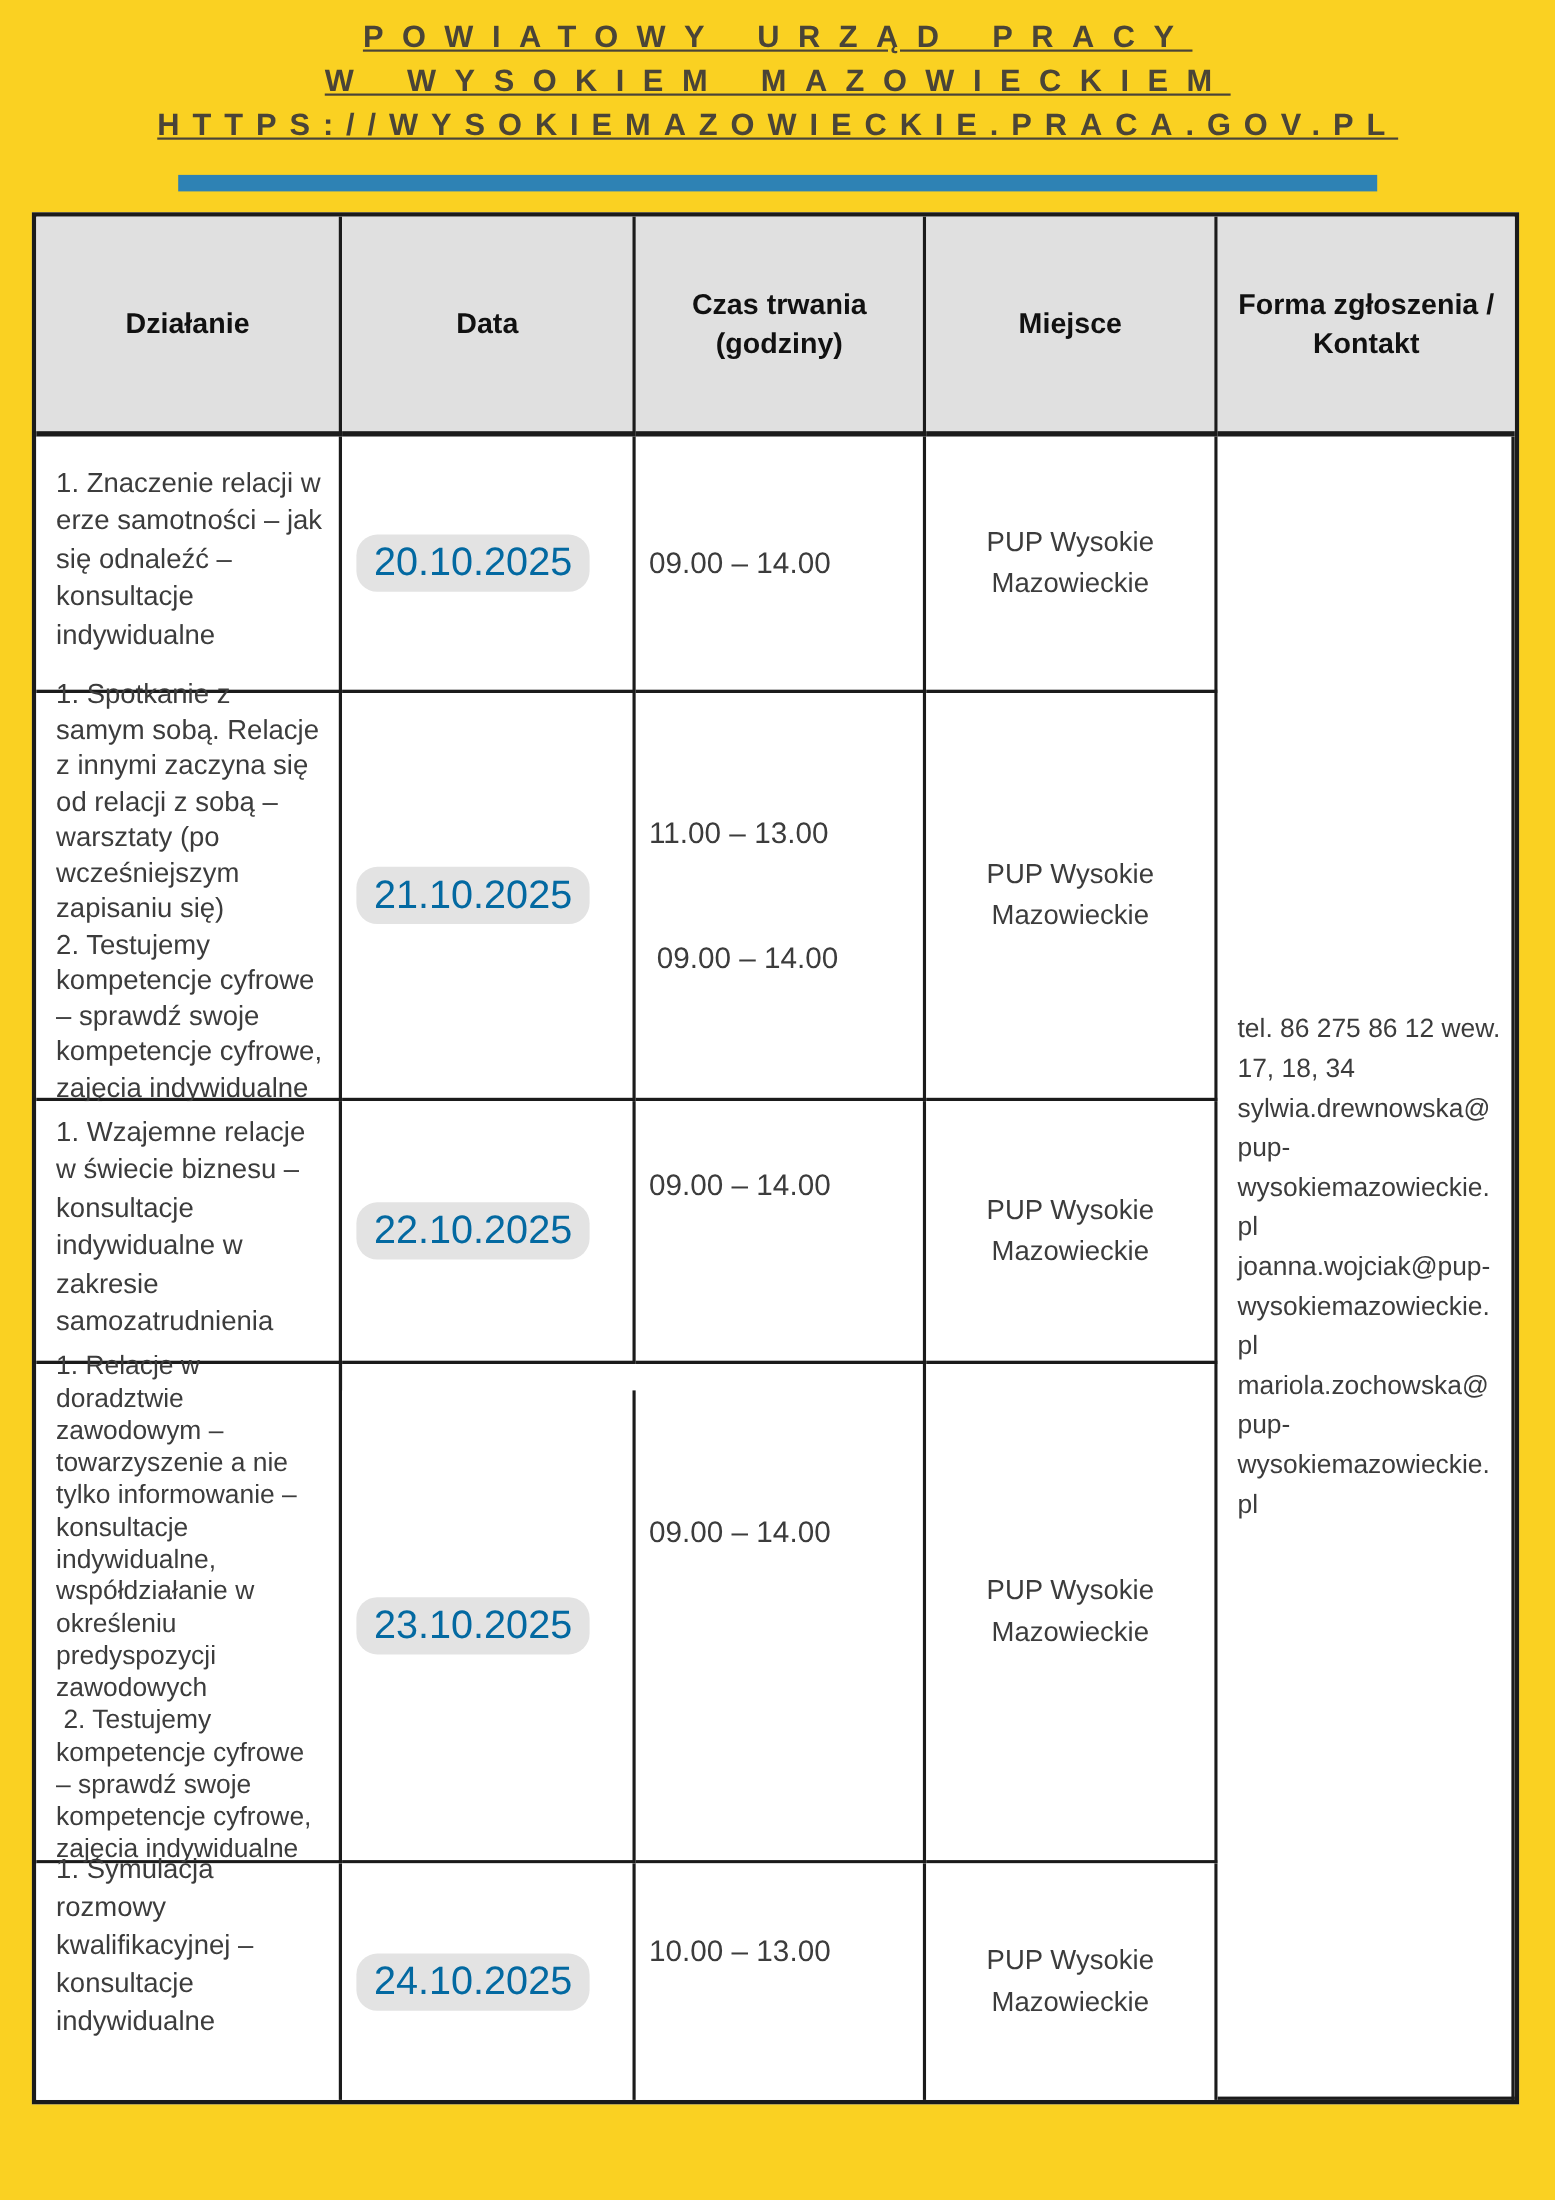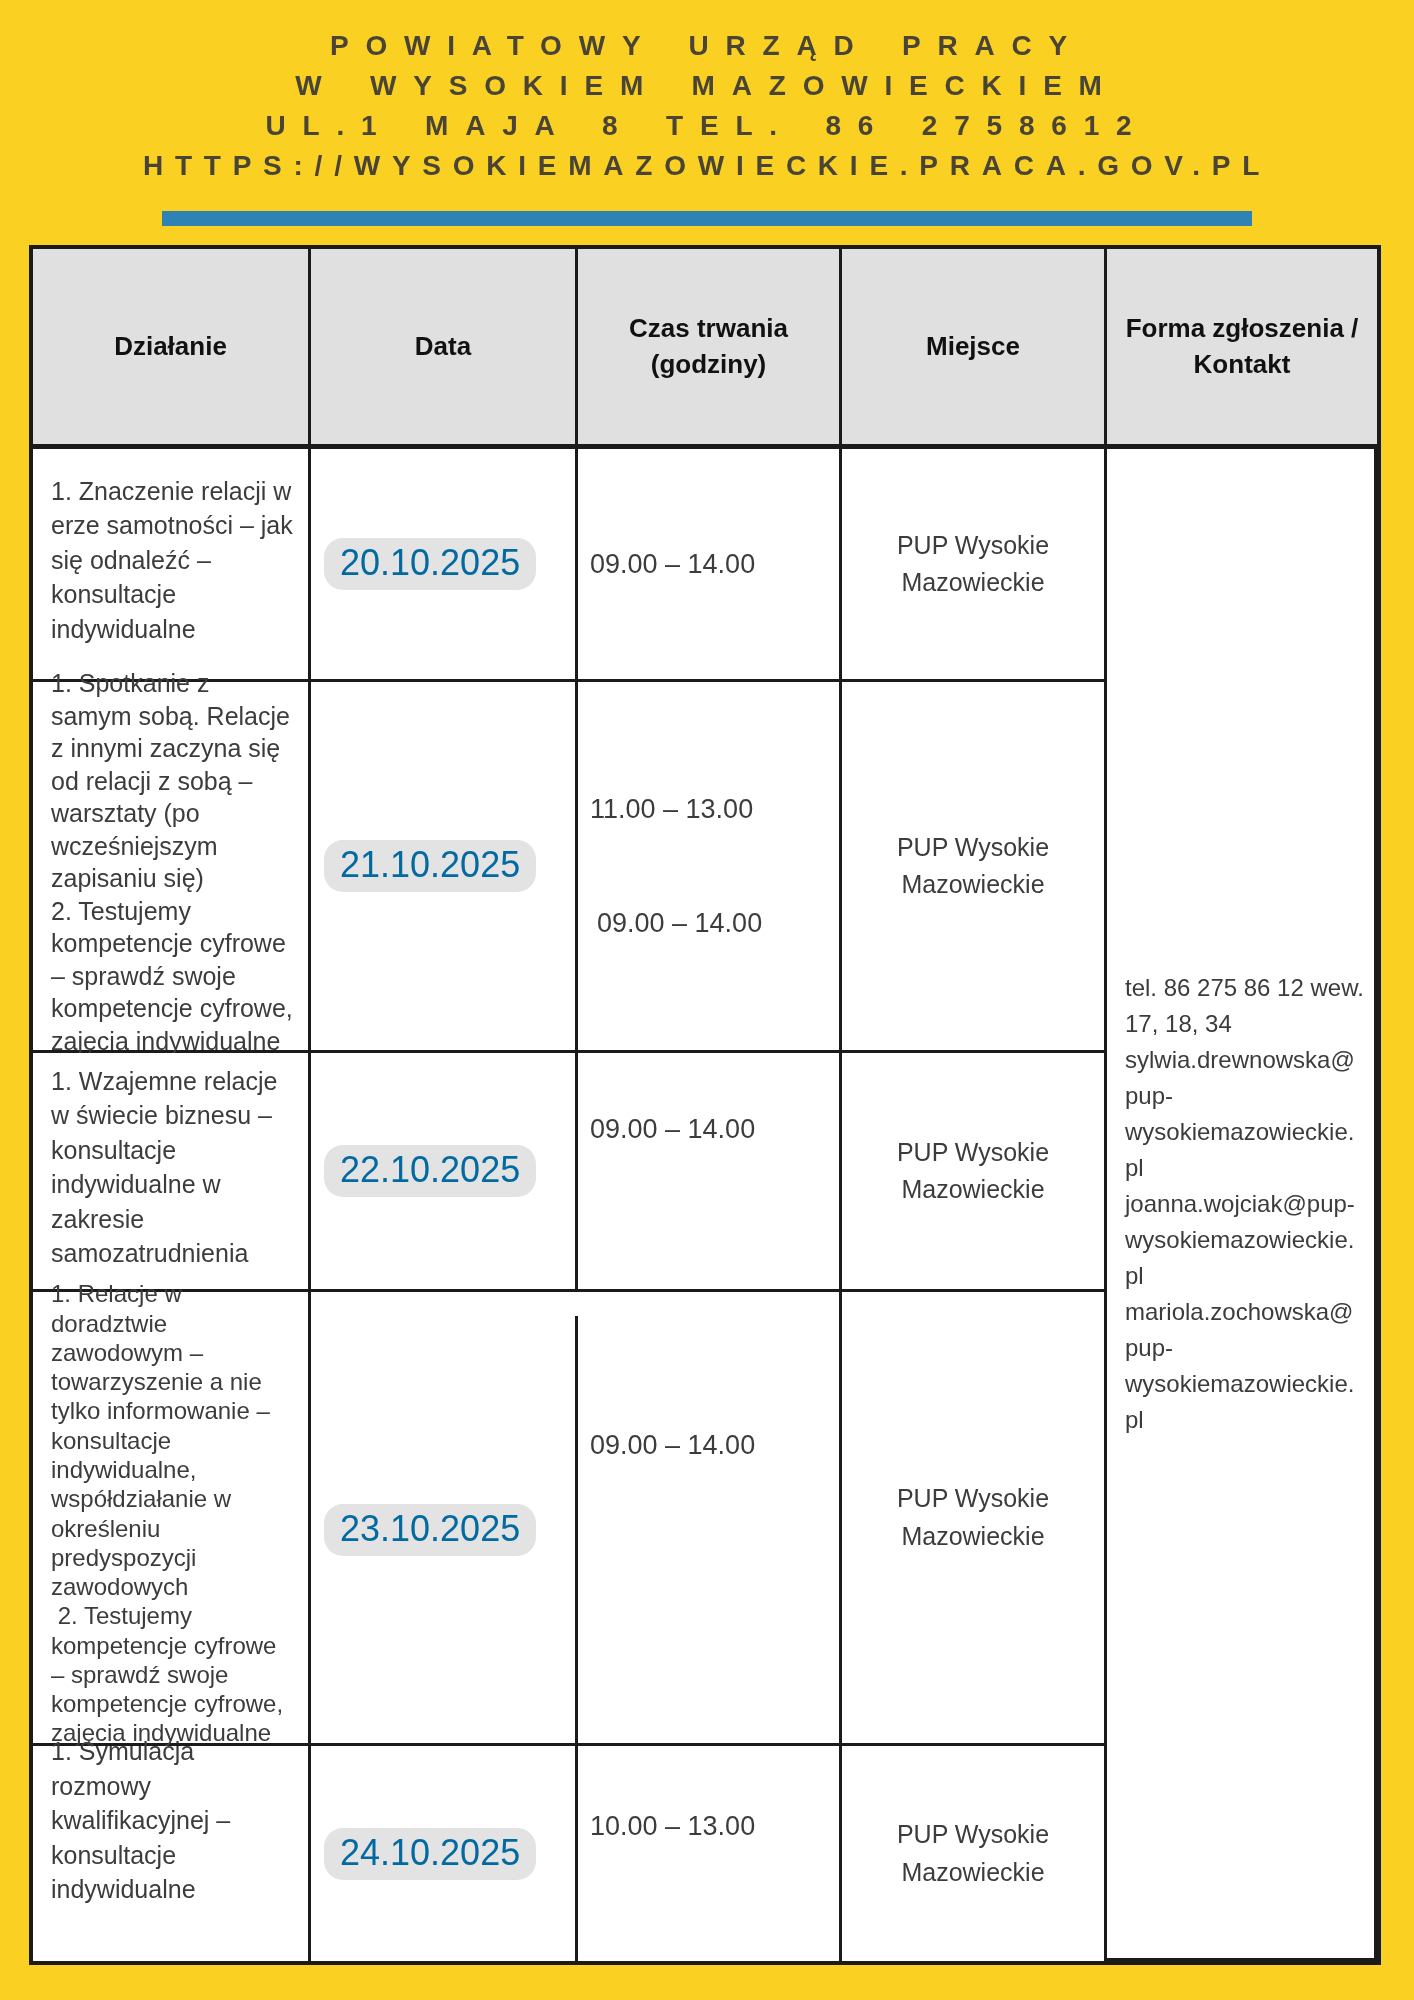--- a/index.html
+++ b/index.html
@@ -6,21 +6,21 @@
   html,body{margin:0;padding:0;}
   body{
     width:1414px;height:2000px;
     background:#FAD122;
     font-family:"Liberation Sans", sans-serif;
     color:#3C3C3C;
     overflow:hidden;
     position:relative;
   }
   
-  .banner{padding-top:26px;text-align:center;color:#4A4437;font-weight:bold;}
+  .banner{padding-top:14px;text-align:center;color:#4A4437;font-weight:bold;text-decoration:underline;}
   .banner .bline{height:40px;line-height:40px;font-size:28px;white-space:nowrap;}
   .ls1{letter-spacing:0.60em;word-spacing:0.25em;}
   .ls2{letter-spacing:0.42em;word-spacing:0.10em;}
   .divider{
     width:1090px;height:15px;margin:25px auto 0;
     background:#2E82B4;
   }
   
   .table{
     margin:19px 0 0 29px;
@@ -82,21 +82,20 @@
     font-size:24px;line-height:1.5;
     overflow-wrap:anywhere;word-break:break-word;
   }
 </style>
 </head>
 <body>
 
 <header class="banner">
   <div class="bline ls1">POWIATOWY URZĄD PRACY</div>
   <div class="bline ls1">W WYSOKIEM MAZOWIECKIEM</div>
-  <div class="bline ls1">UL.1 MAJA 8 TEL. 86 2758612</div>
   <div class="bline ls2">HTTPS://WYSOKIEMAZOWIECKIE.PRACA.GOV.PL</div>
 </header>
 
 <div class="divider"></div>
 
 <div class="table">
   <div class="hcell">Działanie</div>
   <div class="hcell">Data</div>
   <div class="hcell">Czas trwania
 (godziny)</div>

